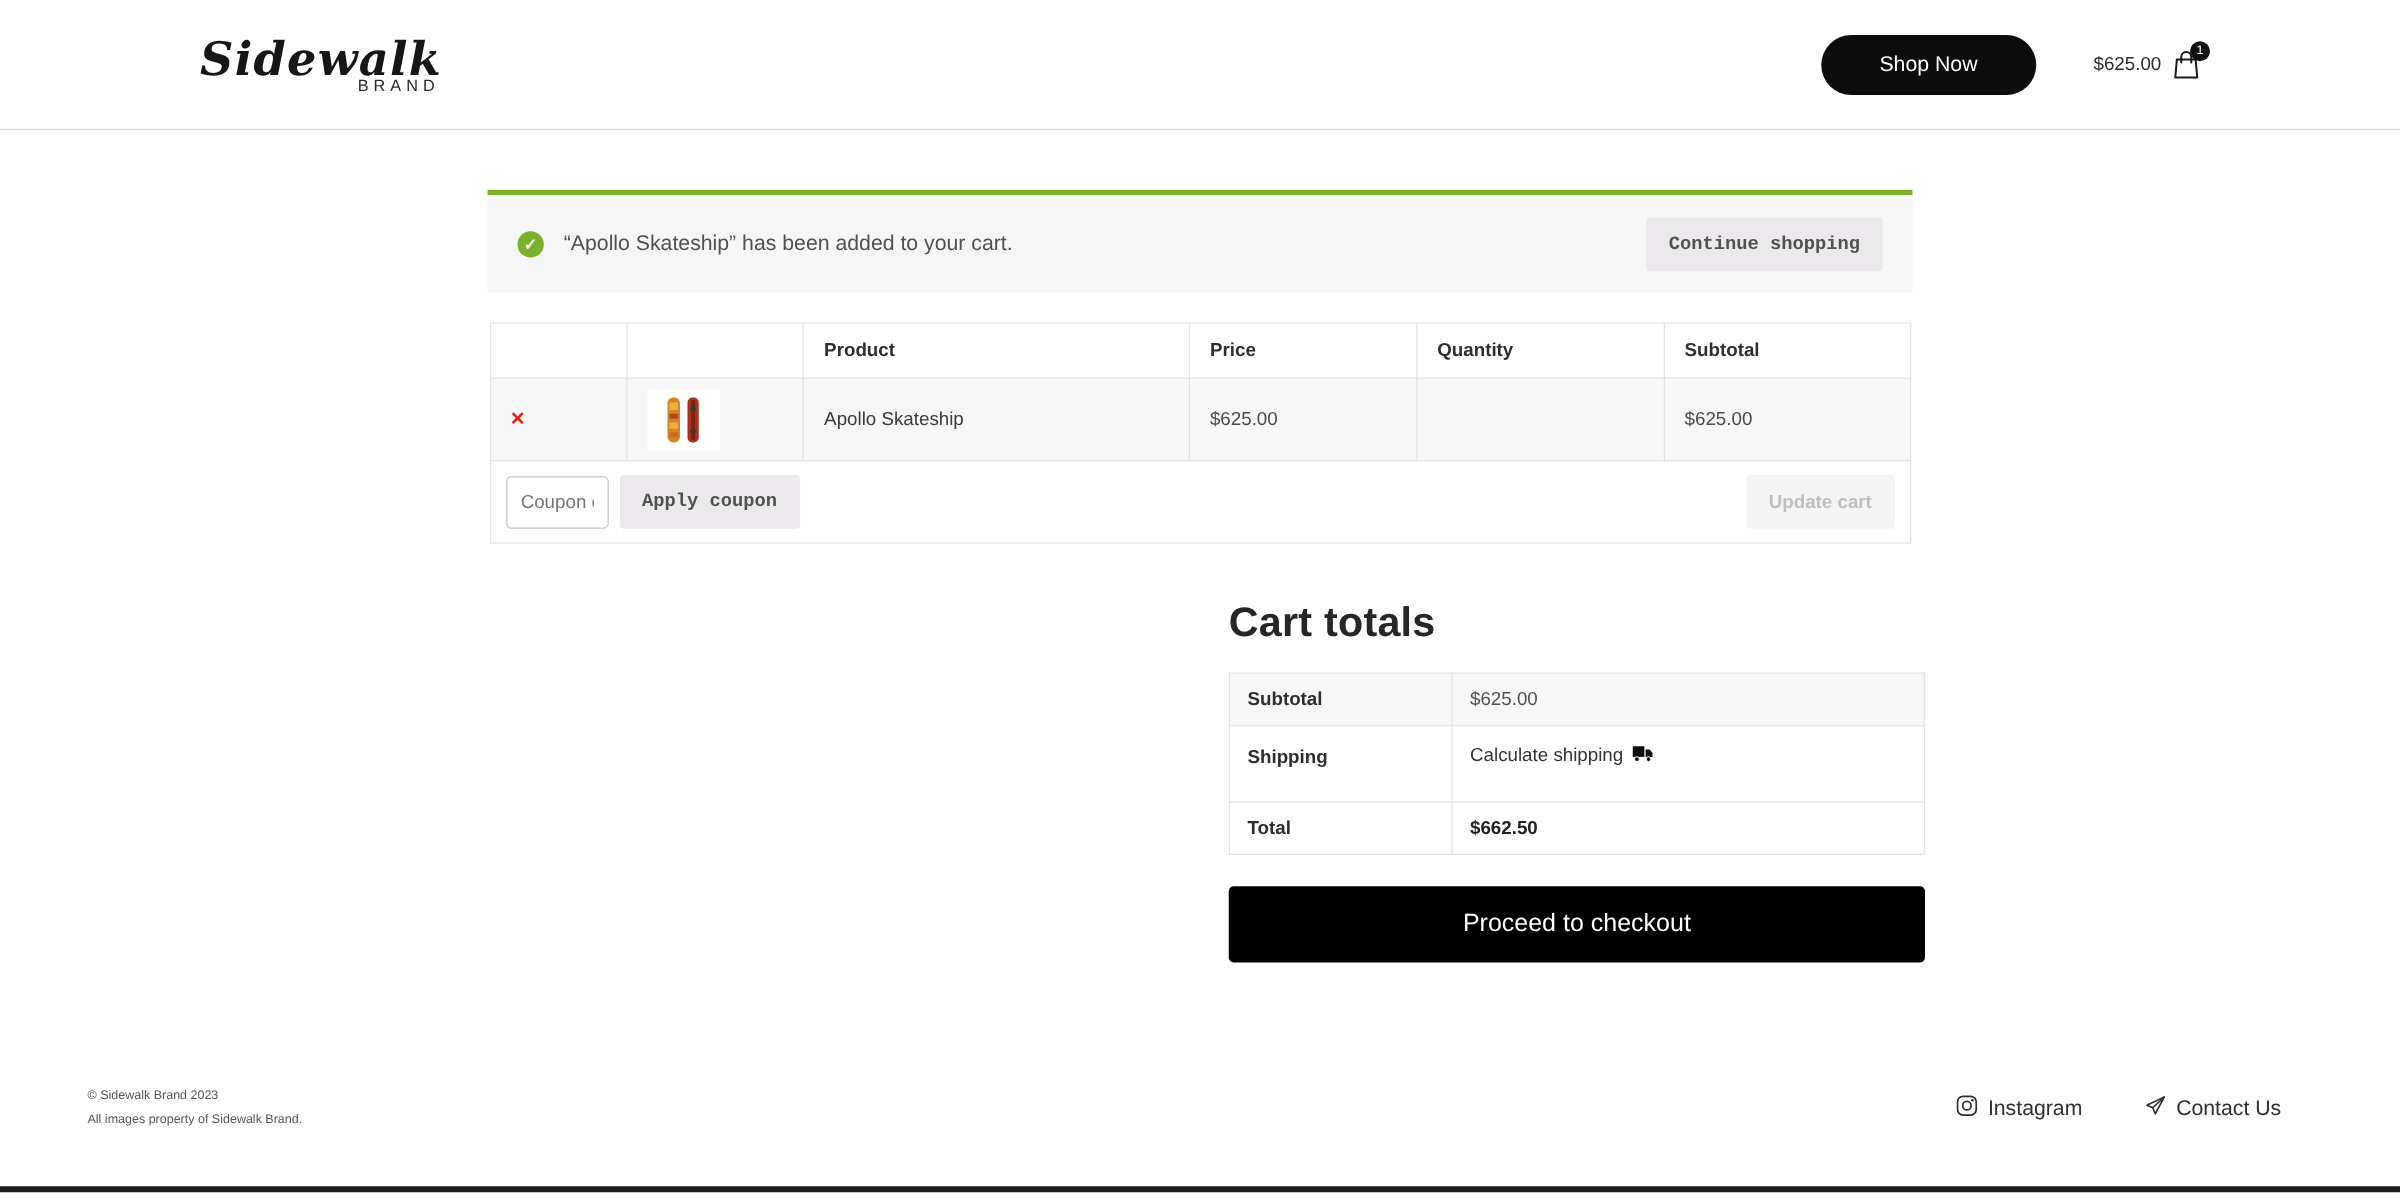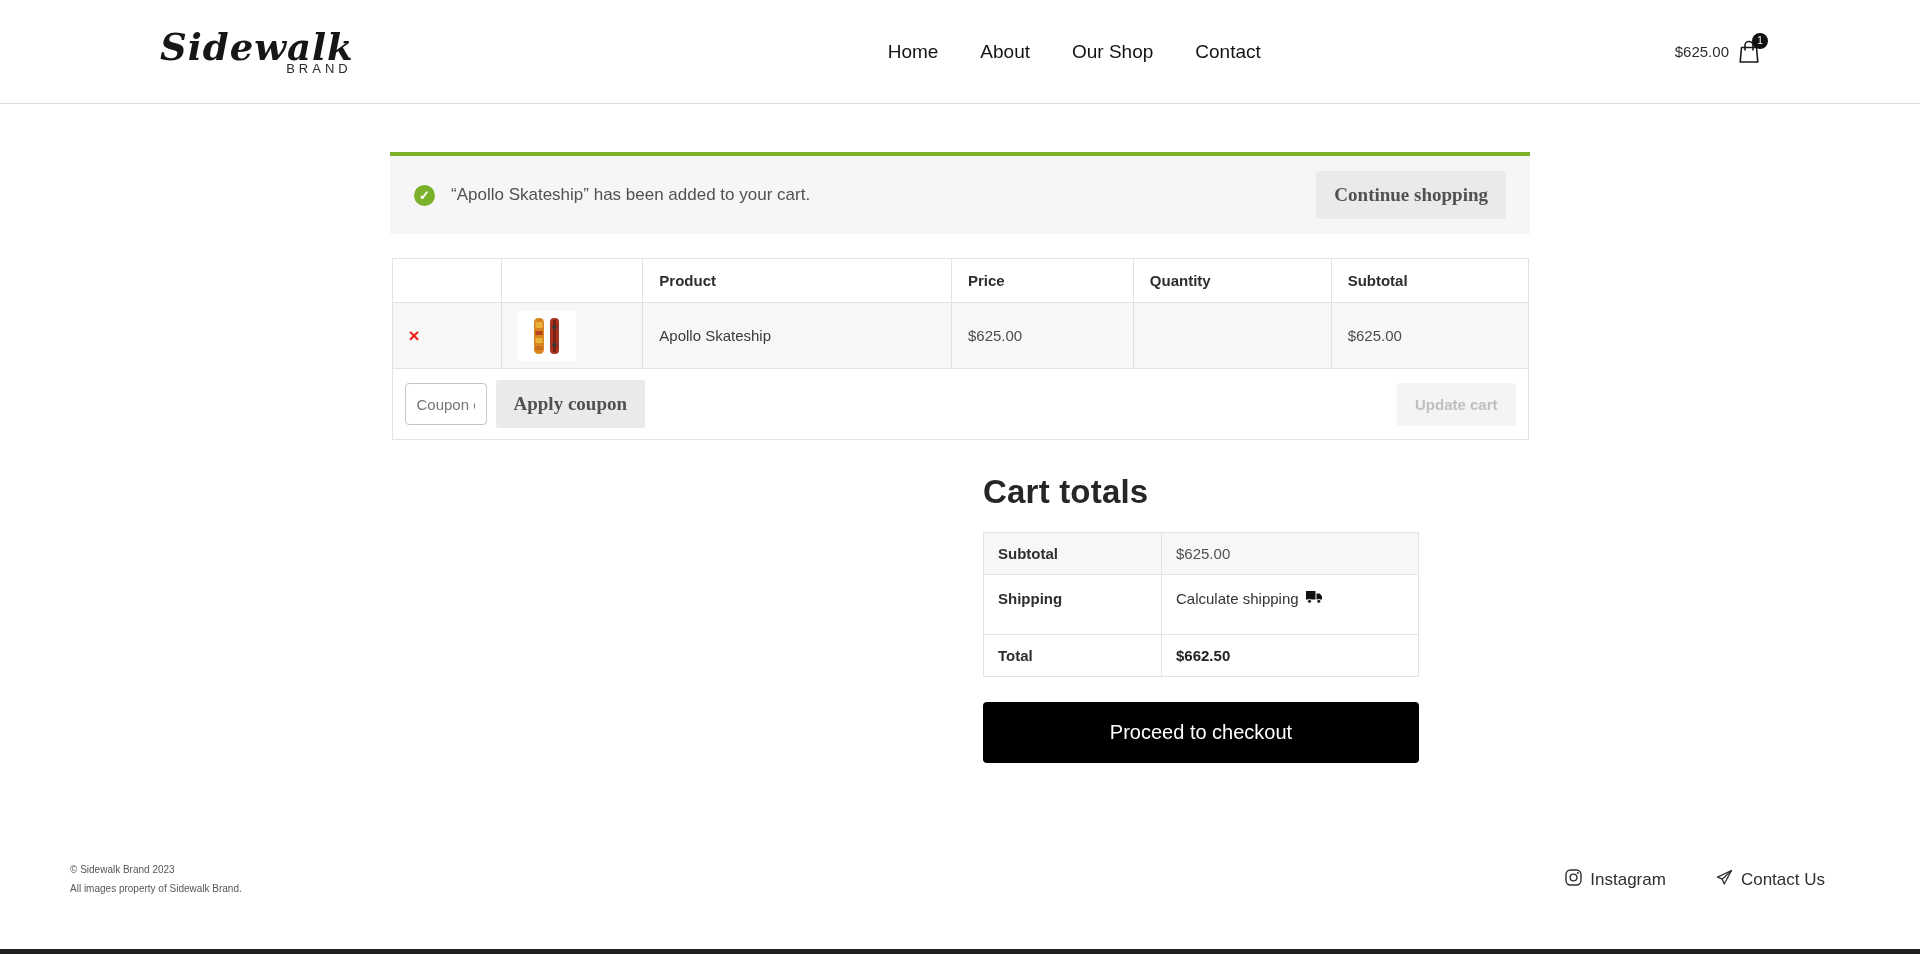--- a/index.html
+++ b/index.html
@@ -43,21 +43,21 @@
     margin-top:48px; background:#f7f6f7; border-top:4px solid #7bb02a;
     padding:0 24px; height:82px; display:flex; align-items:center;
   }
   .check-icon {
     width:21px; height:21px; border-radius:50%; background:#7bb02a; color:#fff;
     font-size:13px; font-weight:bold; display:flex; align-items:center; justify-content:center; flex:0 0 auto;
   }
   .notice-text { margin-left:16px; font-size:17px; color:#515151; }
   .btn-gray {
     background:#ebe9eb; color:#515151; border:none; border-radius:3px;
-    font-weight:bold; font-size:19px; font-family:Liberation Serif, serif; padding:13px 18px; cursor:pointer;
+    font-weight:bold; font-size:15px; font-family:Liberation Mono, monospace; padding:13px 18px; cursor:pointer;
   }
   .notice .btn-gray { margin-left:auto; }
   
   .cart-table { width:1137px; margin:24px auto 0; border-collapse:collapse; }
   .cart-table th, .cart-table td { border:1px solid #e2e2e2; text-align:left; }
   .cart-table thead th { background:#fff; font-size:15px; color:#2e2e2e; padding:12px 16px; height:44px;margin-top:12px; }
   .cart-table .item-row td { background:#f7f7f7; height:66px; font-size:15px; color:#4c4c4c; padding:0 16px; }
   .remove-x { color:#ef1f14; font-size:19px; font-weight:bold; text-decoration:none; cursor:pointer; }
   .thumb { width:58px; height:50px; background:#fff; display:flex; align-items:center; justify-content:center; }
   .product-link { color:#3a3a3a; text-decoration:none; cursor:pointer; }
@@ -67,21 +67,21 @@
     width:82px; height:42px; border:1px solid #c4c4c4; border-radius:4px;
     padding:0 11px; font-size:15px; font-family:inherit; color:#333;
   }
   .coupon-input::placeholder { color:#757575; }
   .coupon-bar .btn-gray { margin-left:9px; }
   .btn-disabled {
     margin-left:auto; background:#f5f4f5; color:#c0bfc0; border:none; border-radius:3px;
     font-weight:bold; font-size:15px; font-family:inherit; padding:13px 18px; cursor:default;
   }
   
-  .totals-wrap { width:436px; margin-left:593px; margin-top:33px; }
+  .totals-wrap { width:557px; margin-left:593px; margin-top:44px; }
   .totals-title { font-size:33px; font-weight:bold; color:#262626; letter-spacing:0.2px; }
   .totals-table { width:100%; border-collapse:collapse; margin-top:21px; }
   .totals-table th, .totals-table td { border:1px solid #e3e3e3; text-align:left; font-size:15px; padding:12px 14px; }
   .totals-table th { width:178px; color:#2e2e2e; }
   .totals-table td { color:#515151; }
   .row-shade th, .row-shade td { background:#f7f7f7; }
   .row-shipping th, .row-shipping td { padding-top:15px; padding-bottom:27px; }
   .ship-link { color:#343434; text-decoration:none; cursor:pointer; display:inline-flex; gap:7px; }
   .row-total td { font-weight:bold; color:#222; }
   .checkout-btn {
@@ -100,28 +100,23 @@
 </style>
 </head>
 <body>
 
 <header class="site-header">
   <div class="logo">
     <span class="logo-script">Sidewalk</span>
     <span class="logo-sub">BRAND</span>
   </div>
 
-  <nav class="main-nav">
-    <a>Home</a>
-    <a>About</a>
-    <a>Our Shop</a>
-    <a>Contact</a>
-  </nav>
 
   <div class="header-right">
+    <button class="shop-now-btn">Shop Now</button>
     <div class="header-cart">
       <span class="header-cart-total">$625.00</span>
       <span class="bag-wrap">
         <svg width="22" height="24" viewBox="0 0 22 24" fill="none">
           <path d="M3.5 7.5 H18.5 L19.8 22 H2.2 Z" stroke="#1a1a1a" stroke-width="1.6" fill="none" stroke-linejoin="round"></path>
           <path d="M7 10 V5.5 a4 4 0 0 1 8 0 V10" stroke="#1a1a1a" stroke-width="1.6" fill="none" stroke-linecap="round"></path>
         </svg>
         <span class="cart-badge">1</span>
       </span>
     </div>

